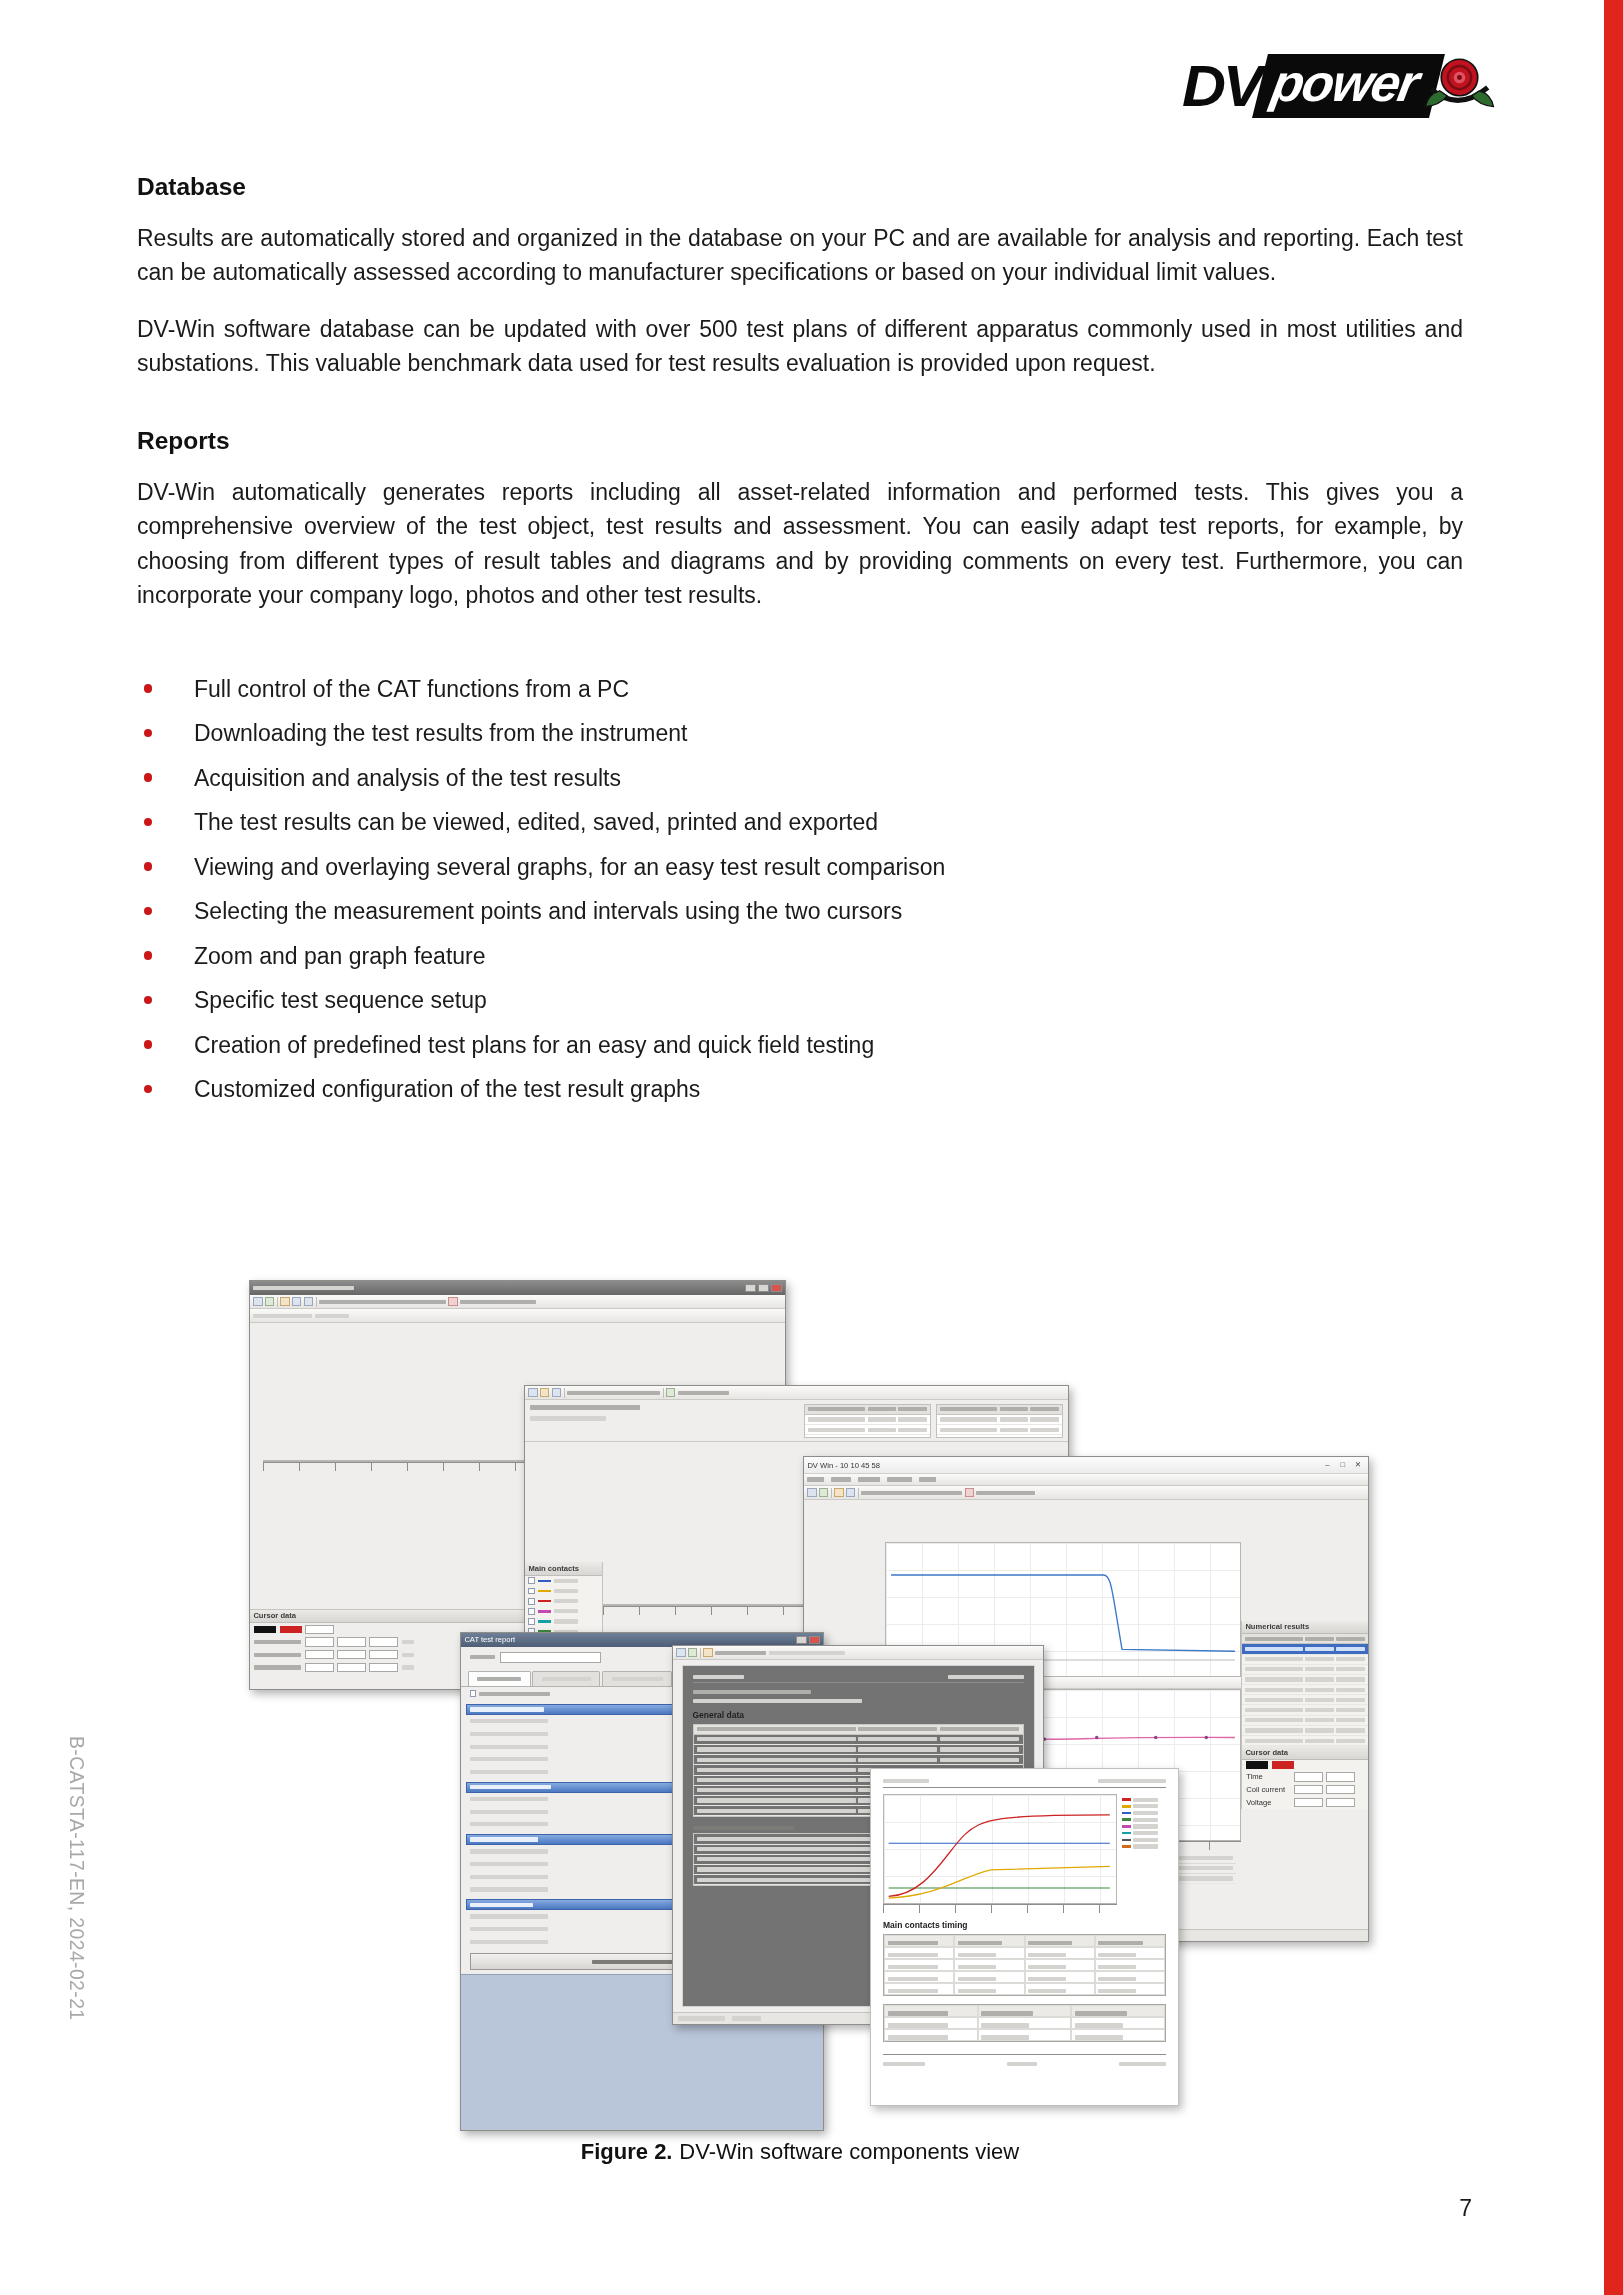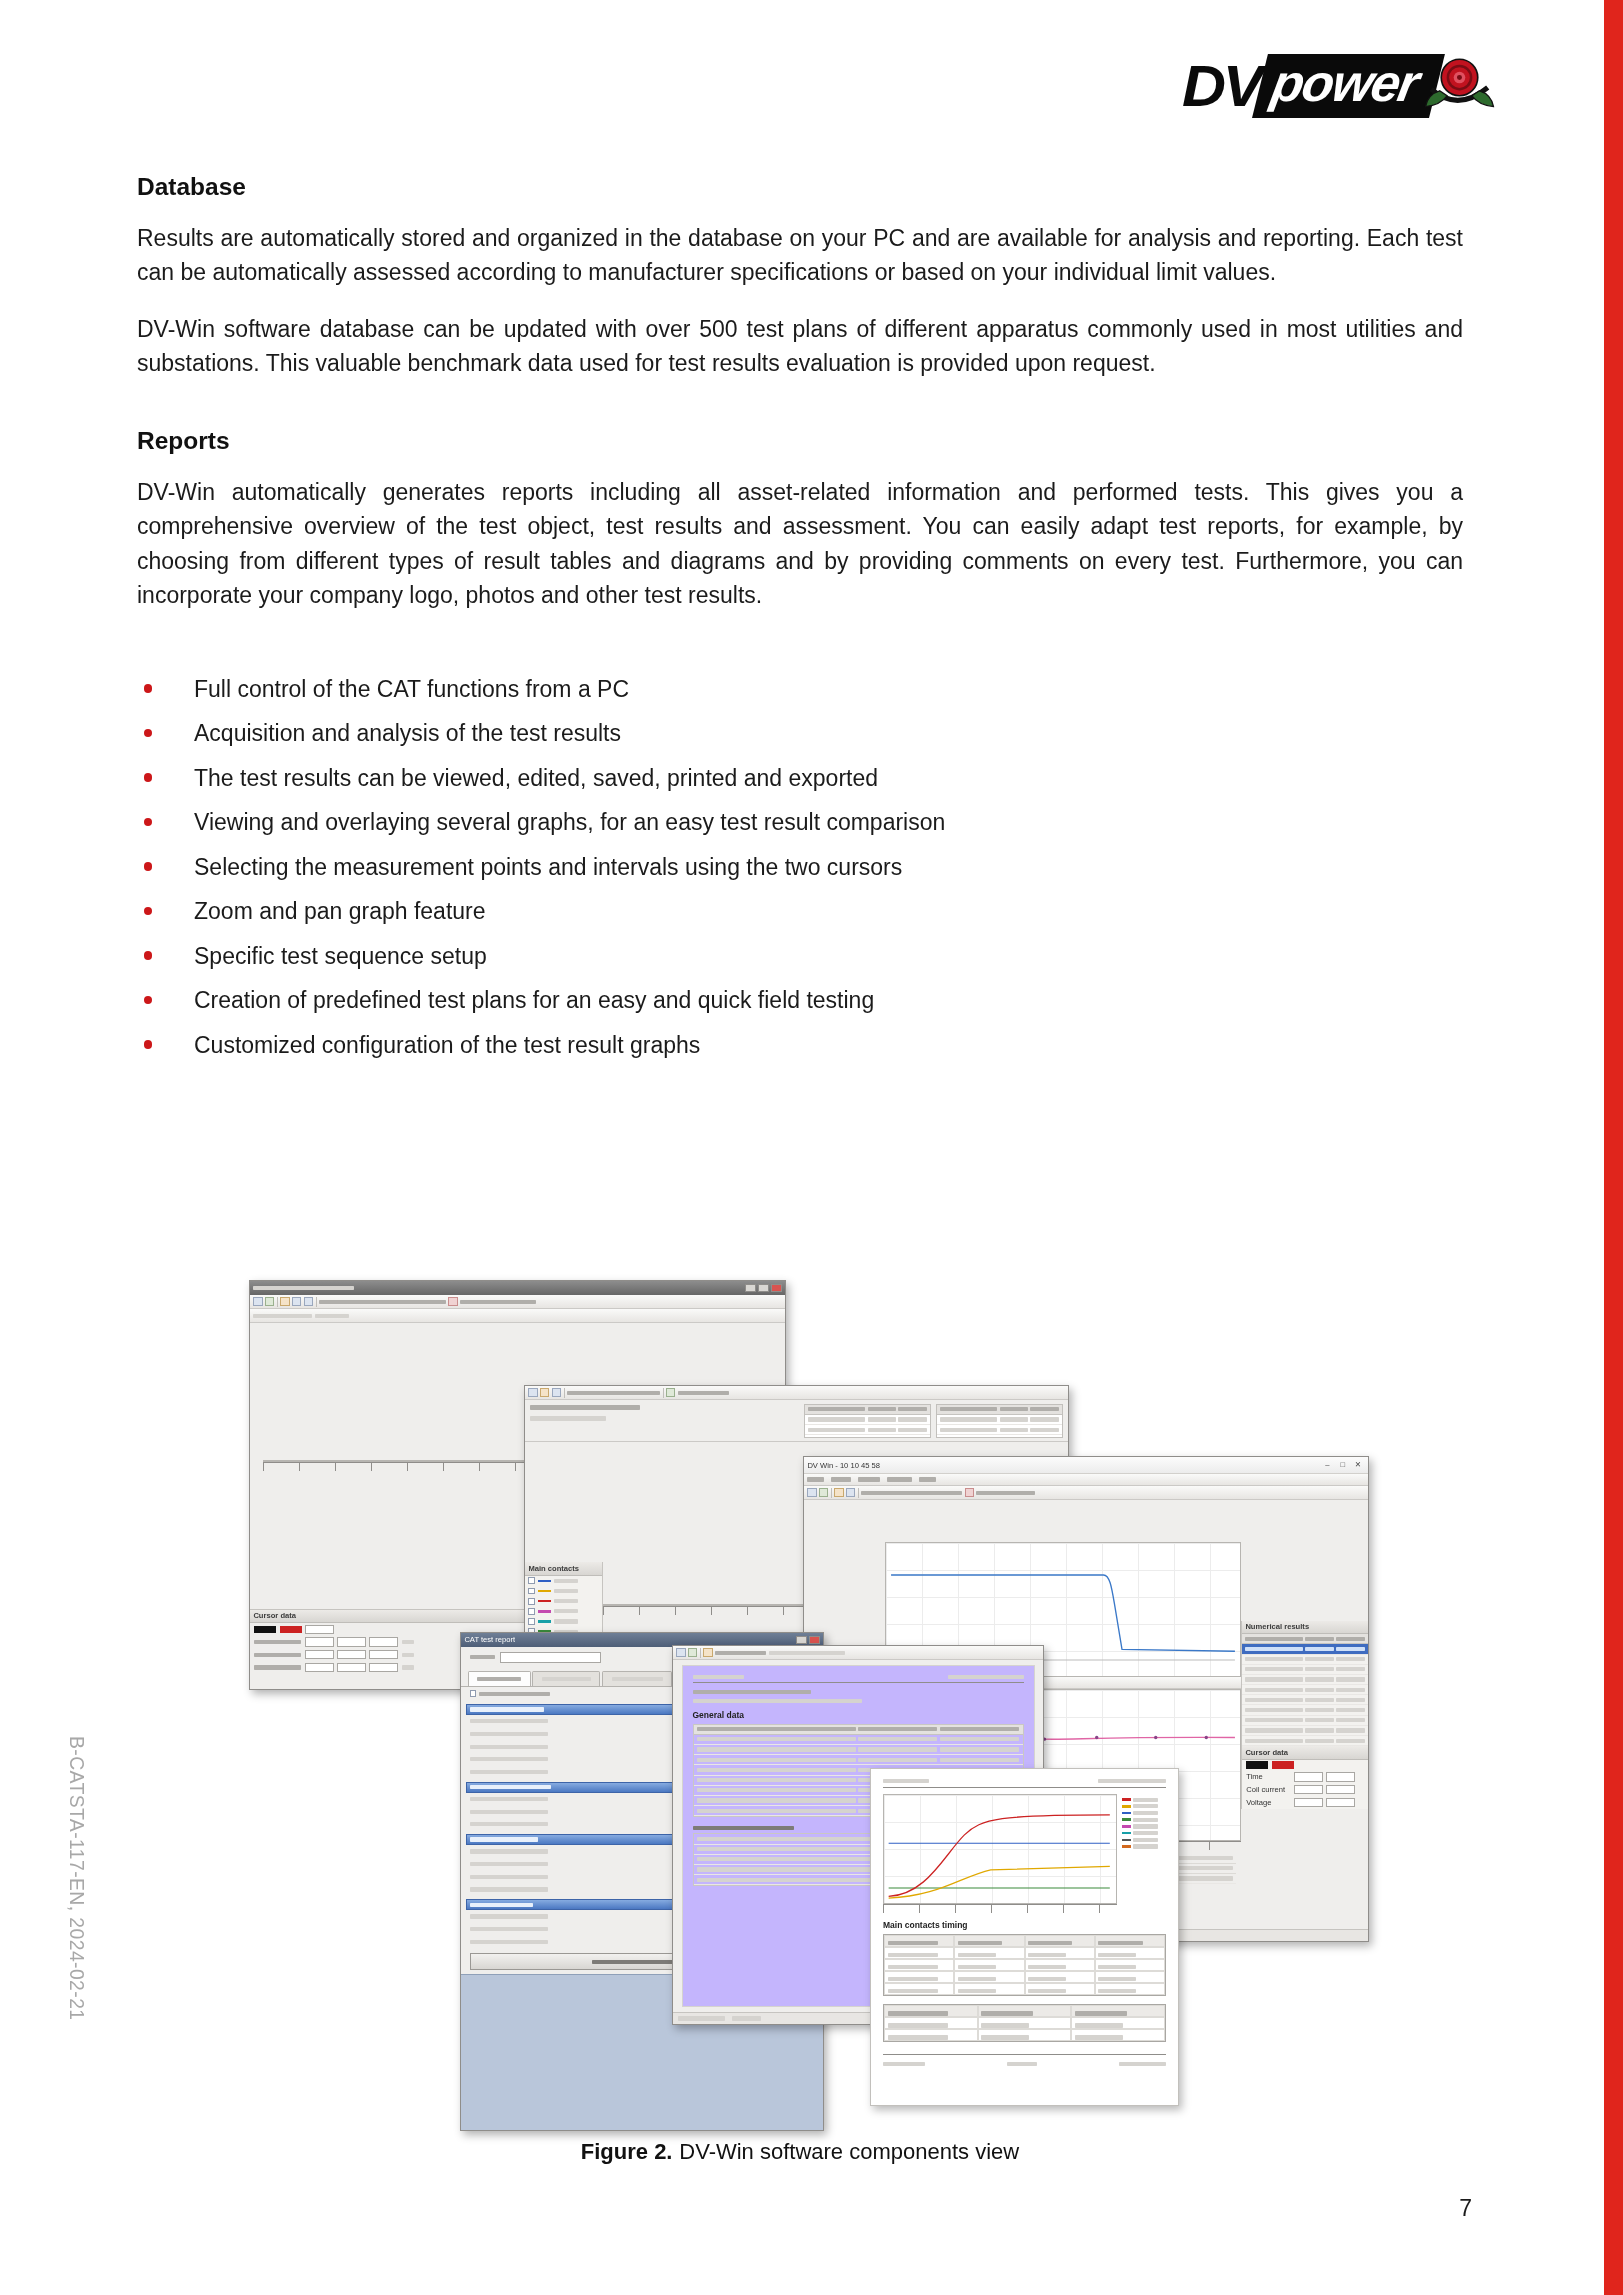--- a/index.html
+++ b/index.html
@@ -79,21 +79,21 @@
   .mini { width:127px; border:0.8px solid #c2c0bc; background:#fff; margin:3.4px 5px 3.4px 0; flex:none; }
   .tabs { display:flex; gap:1.7px; padding:3.4px 6.8px 0; border-bottom:0.8px solid #b5b3af; flex:none; }
   .tab { padding:2.5px 8.5px; background:#e3e1dd; border:0.8px solid #b5b3af; border-bottom:none; border-radius:1.7px 1.7px 0 0; }
   .tab.act { background:#fdfdfd; }
   .sec-h { height:11px; background:linear-gradient(#86abe0,var(--section-blue,#4b78c2)); border:0.8px solid #3d64a8; display:flex; align-items:center; padding:0 3.4px; margin:3.4px 5px 0; flex:none; }
   .sec-h .ph { background:#e8f0fb; }
   .frow { display:flex; align-items:center; gap:5px; padding:1.7px 8.5px; }
   .frow .val { margin-left:auto; width:63px; height:9.3px; background:#fff; border:0.8px solid #b3b1ad; flex:none; }
   .bigbtn { margin:5px 8.5px 3.4px; height:17px; background:linear-gradient(#f2f1ef,#d8d6d2); border:0.8px solid #9a9894; display:flex; align-items:center; justify-content:center; flex:none; }
   .footerpanel { flex:1; margin:0; background:#b9c6da; border-top:0.8px solid #8fa0b8; }
-  .rpt { margin:5px 8.5px; background:#c4b5fd; border:0.8px solid #d5d3cf; padding:8.5px 10px; flex:1; overflow:hidden; }
+  .rpt { margin:5px 8.5px; background:#737373; border:0.8px solid #d5d3cf; padding:8.5px 10px; flex:1; overflow:hidden; }
   .rpt-h { font-size:8.5px; font-weight:bold; color:#222; margin:6.8px 0 3.4px; }
   .rule { height:0.8px; background:#8f8d8a; margin:3.4px 0 6.8px; }
   .ttbl { border:0.8px solid #c9c7c3; }
   .pagewhite { position:absolute; background:#fff; border:0.8px solid #c2c0bc; box-shadow:3.4px 4.2px 8.5px rgba(0,0,0,.28); font-size:7.6px; padding:10px 12px; }
   .gtbl { border:0.8px solid #a9a7a3; margin-top:2.5px; }
   .gtr { display:flex; }
   .gth, .gtd { flex:1; border:0.8px solid #dddbd7; height:12px; padding:2.5px 2.5px; }
   .gth { background:#eceae7; }
   .legend { width:49px; flex:none; display:flex; flex-direction:column; gap:2.5px; padding:3.4px 1.7px 0 5px; }
   .lgrow { display:flex; align-items:center; gap:2.5px; }
@@ -128,20 +128,21 @@
   <div class="content">
     <h2 class="sec">Database</h2>
     <p>Results are automatically stored and organized in the database on your PC and are available for analysis and reporting. Each test can be automatically assessed according to manufacturer specifications or based on your individual limit values.</p>
     <p>DV-Win software database can be updated with over 500 test plans of different apparatus commonly used in most utilities and substations. This valuable benchmark data used for test results evaluation is provided upon request.</p>
 
     <h2 class="sec mt">Reports</h2>
     <p>DV-Win automatically generates reports including all asset-related information and performed tests. This gives you a comprehensive overview of the test object, test results and assessment. You can easily adapt test reports, for example, by choosing from different types of result tables and diagrams and by providing comments on every test. Furthermore, you can incorporate your company logo, photos and other test results.</p>
 
     <ul class="feat">
       <li>Full control of the CAT functions from a PC</li>
+      <li>Downloading the test results from the instrument</li>
       <li>Acquisition and analysis of the test results</li>
       <li>The test results can be viewed, edited, saved, printed and exported</li>
       <li>Viewing and overlaying several graphs, for an easy test result comparison</li>
       <li>Selecting the measurement points and intervals using the two cursors</li>
       <li>Zoom and pan graph feature</li>
       <li>Specific test sequence setup</li>
       <li>Creation of predefined test plans for an easy and quick field testing</li>
       <li>Customized configuration of the test result graphs</li>
     </ul>
   </div>

